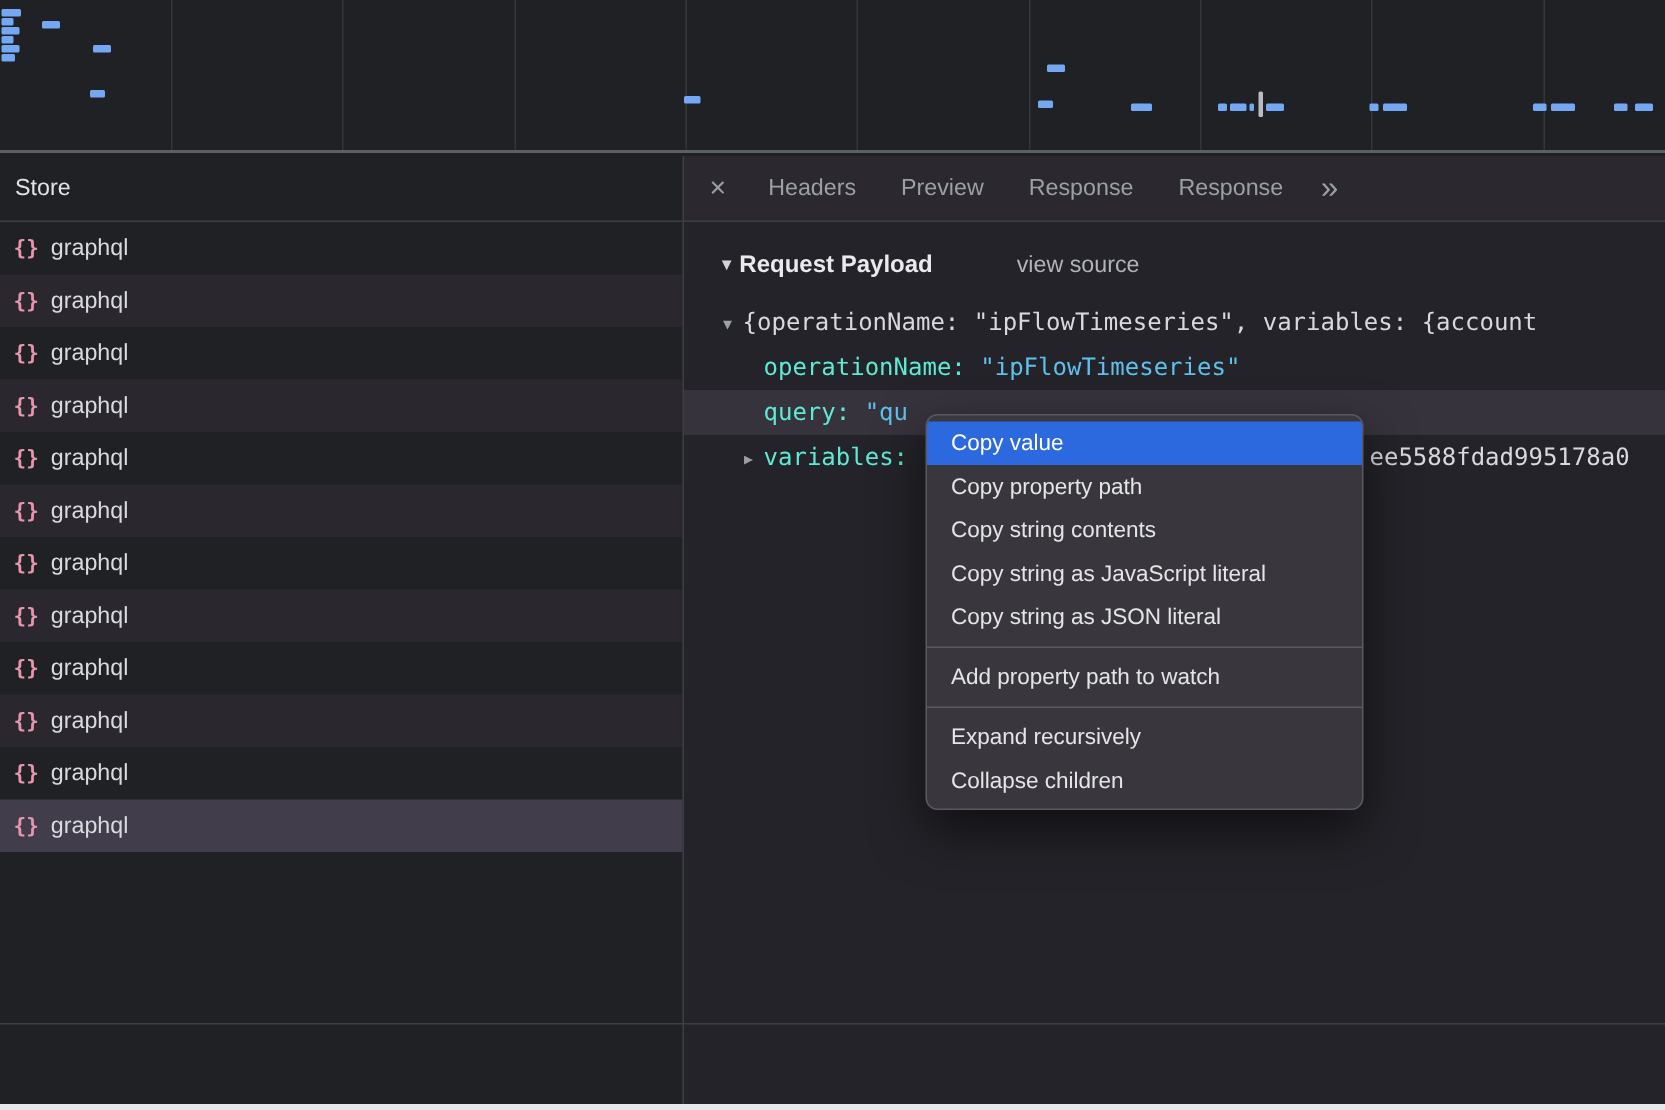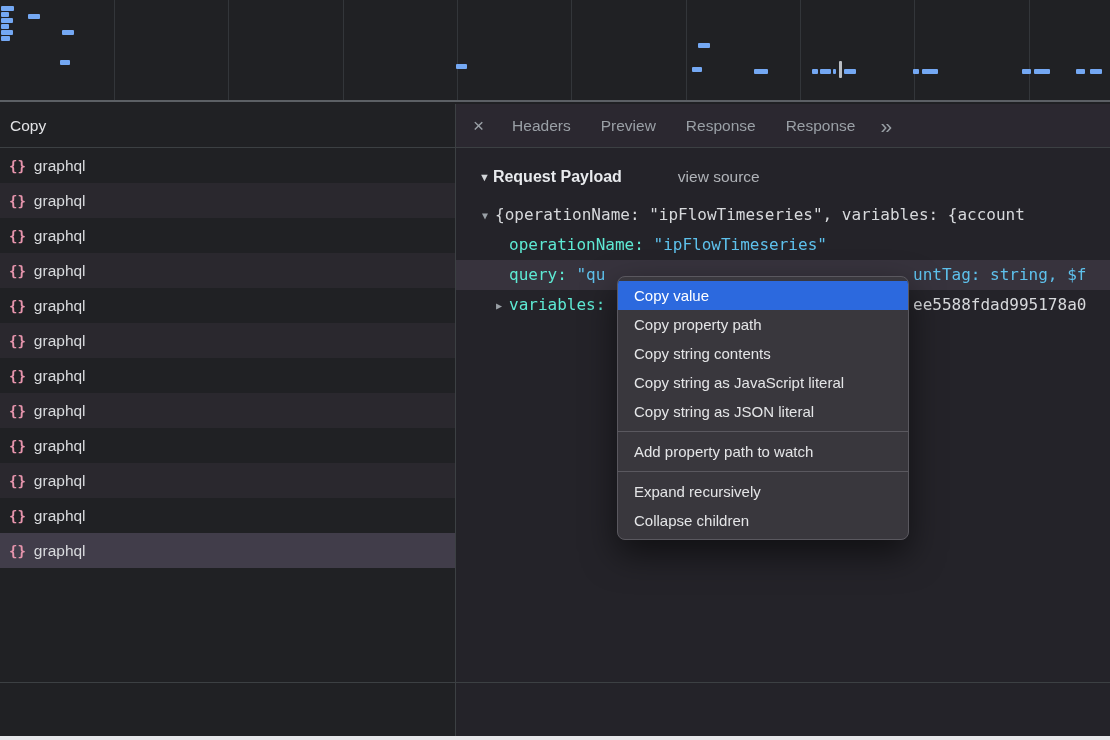--- a/index.html
+++ b/index.html
@@ -99,21 +99,21 @@
       <div class="bar" style="left: 922px; top: 69px; width: 16px; height: 5px;"></div>
       <div class="bar" style="left: 1022px; top: 69px; width: 9px; height: 5px;"></div>
       <div class="bar" style="left: 1034px; top: 69px; width: 16px; height: 5px;"></div>
       <div class="bar" style="left: 1076px; top: 69px; width: 9px; height: 5px;"></div>
       <div class="bar" style="left: 1090px; top: 69px; width: 12px; height: 5px;"></div>
     </div>
 </div>
 
 <div class="left-panel">
   <div class="col-header">
-    <span>Copy</span>
+    <span>Store</span>
   </div>
   <div>
       <div class="row">
         <span class="icon-braces">{}</span>
         <span>graphql</span>
       </div>
       <div class="row even">
         <span class="icon-braces">{}</span>
         <span>graphql</span>
       </div>
@@ -184,21 +184,20 @@
     <div class="tree-row root">
       <span class="tri">▼</span><span class="w">{operationName: "ipFlowTimeseries", variables: {account</span>
     </div>
 
     <div class="tree-row">
       <span class="k">operationName: </span><span class="s">"ipFlowTimeseries"</span>
     </div>
 
     <div class="tree-row sel">
       <span class="k">query: </span><span class="s">"qu</span>
-      <span class="frag s">untTag: string, $f</span>
     </div>
 
     <div class="tree-row" style="padding-left:40px">
       <span class="tri">▶</span><span class="k">variables: </span>
       <span class="frag w">ee5588fdad995178a0</span>
     </div>
   </div>
 </div>
 
 <div class="footer-line"></div>

